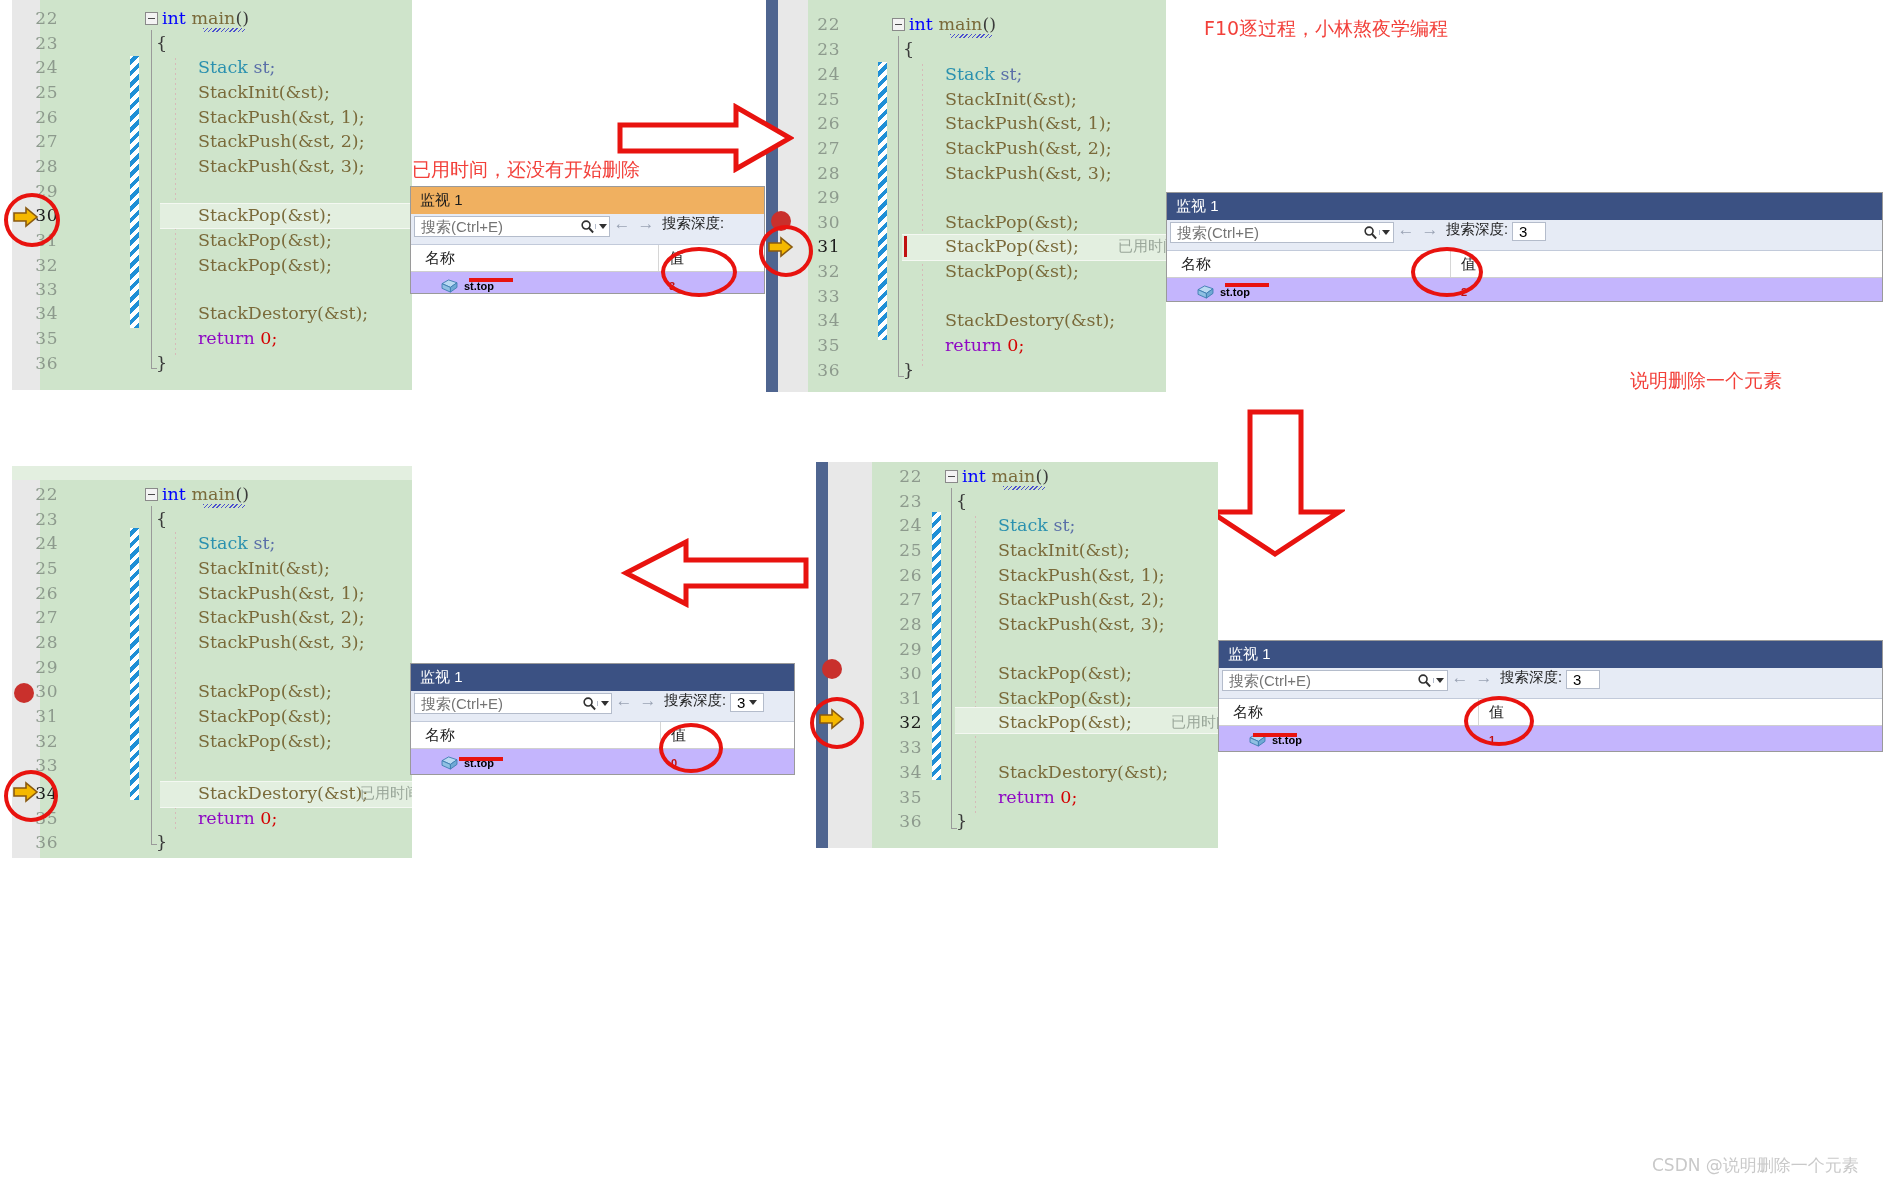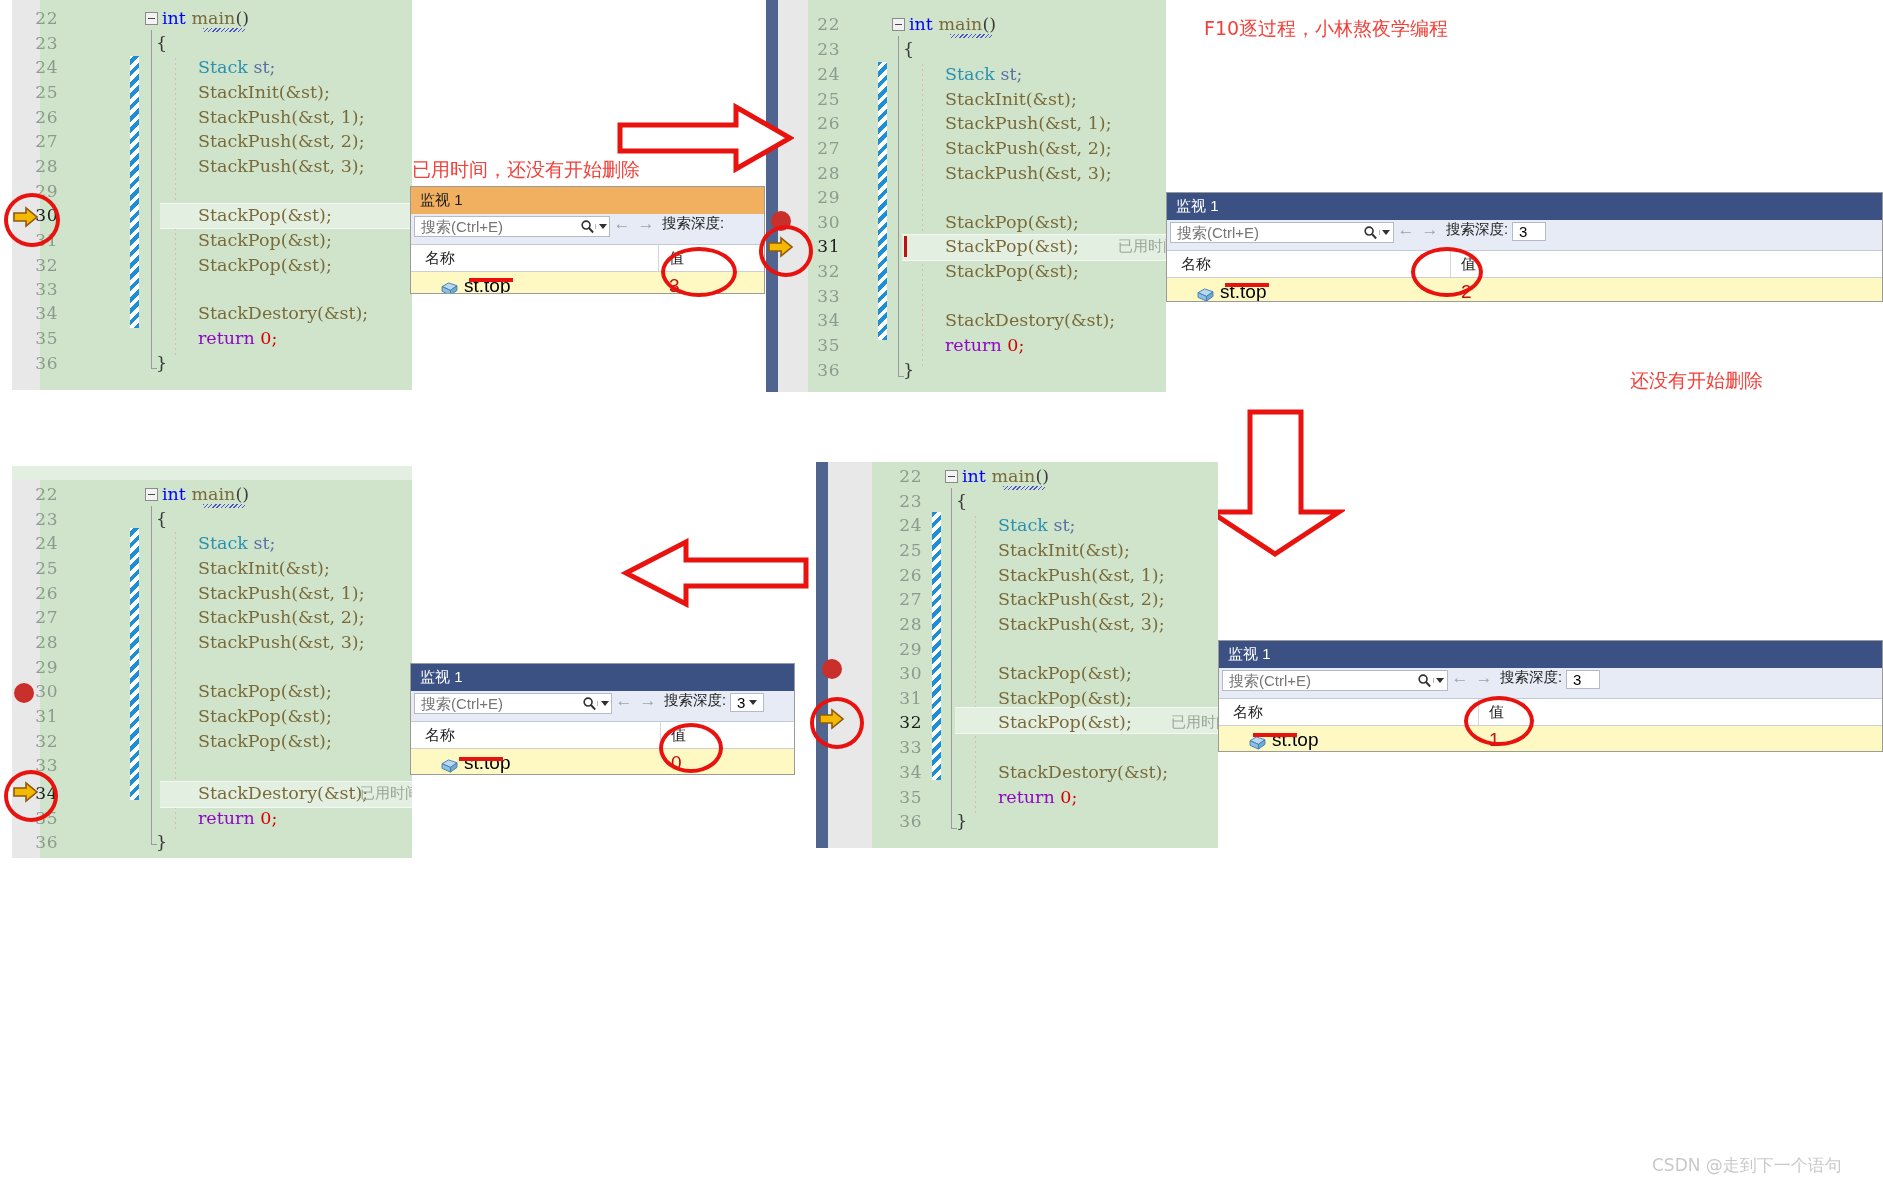--- a/index.html
+++ b/index.html
@@ -54,21 +54,21 @@
   .drop:after{content:"";border-left:4px solid transparent;border-right:4px solid transparent;border-top:5px solid #303030;}
   .navarrow{width:24px;display:flex;align-items:center;justify-content:center;font-size:17px;color:#9aa3b4;}
   .depth-lbl{display:flex;align-items:center;font-size:14.5px;color:#1c1c1c;padding:0 4px 0 4px;white-space:nowrap;}
   .depth-box{display:flex;align-items:center;background:#fff;border:1px solid #b4bccb;margin:2px 3px 2px 0;padding-left:6px;font-size:15px;min-width:26px;}
   .depth-drop{width:16px;display:flex;align-items:center;justify-content:center;}
   .depth-drop:after{content:"";border-left:4px solid transparent;border-right:4px solid transparent;border-top:5px solid #303030;}
 
   .watch-head{height:26px;display:flex;align-items:center;background:#ffffff;border-bottom:1px solid #cfcfcf;font-size:15px;color:#1c1c1c;}
   .watch-head .col-name{padding-left:14px;border-right:1px solid #d6d6d6;box-sizing:border-box;height:100%;display:flex;align-items:center;}
   .watch-head .col-val{padding-left:10px;height:100%;display:flex;align-items:center;}
-  .watch-row{height:28px;display:flex;align-items:center;background:#fef9c3;font-size:19px;}
+  .watch-row{height:28px;display:flex;align-items:center;background:#c4b5fd;font-size:11px;font-weight:bold;}
   .watch-row .col-name{padding-left:30px;display:flex;align-items:center;gap:6px;height:100%;box-sizing:border-box;}
   .watch-row .col-val{padding-left:10px;color:#c01010;height:100%;display:flex;align-items:center;box-sizing:border-box;}
   .cube{width:17px;height:14px;position:relative;display:inline-block;}
   .redunder{position:absolute;height:4px;background:#e8130f;}
 
   
   .bigarrow{position:absolute;}
 
   
   .anno{position:absolute;font-family:"DejaVu Sans",sans-serif;font-size:19px;color:#f2403a;white-space:nowrap;}
@@ -274,21 +274,21 @@
   </div>
 </div>
 
 <div class="bp" style="left:771px;top:211px;width:20px;height:20px;"></div>
 <div class="redcircle" style="left:759px;top:225px;width:46px;height:44px;"></div>
 <svg class="yarrow" style="left:768px;top:236px;" viewBox="0 0 26 22">
   <path d="M1 7 H13 V2 L24 11 L13 20 V15 H1 Z" fill="#f5b800" stroke="#8a5a10" stroke-width="1.6"></path>
 </svg>
 
 <div class="anno" style="left:1204px;top:16px;">F10逐过程，小林熬夜学编程</div>
-<div class="anno" style="left:1630px;top:368px;">还没有开始删除</div>
+<div class="anno" style="left:1630px;top:368px;">说明删除一个元素</div>
 
 <div class="watch" style="left:1166px;top:192px;width:717px;height:110px;">
   <div class="watch-title blue">
       <span>监视 1</span>
     </div>
   <div class="watch-toolbar">
     <div class="search-box" style="width:224px;">
       <input readonly="" placeholder="搜索(Ctrl+E)" style="">
       <span class="mag">
         <svg width="15" height="15" viewBox="0 0 16 16">
@@ -584,13 +584,13 @@
   </div>
 
   <div class="redunder" style="left:48px;top:93px;width:44px;"></div>
 </div>
 <div class="redcircle" style="left:659px;top:723px;width:56px;height:42px;"></div>
 
 <svg class="bigarrow" style="left:620px;top:538px;width:190px;height:70px;" viewBox="0 0 190 70">
   <path d="M186 22 H66 V4 L6 35 L66 66 V48 H186 Z" fill="#ffffff" stroke="#e8130f" stroke-width="5" stroke-linejoin="miter"></path>
 </svg>
 
-<div class="watermark" style="left:1652px;top:1154px;">CSDN @走到下一个语句</div>
+<div class="watermark" style="left:1652px;top:1154px;">CSDN @说明删除一个元素</div>
 
 </body></html>

